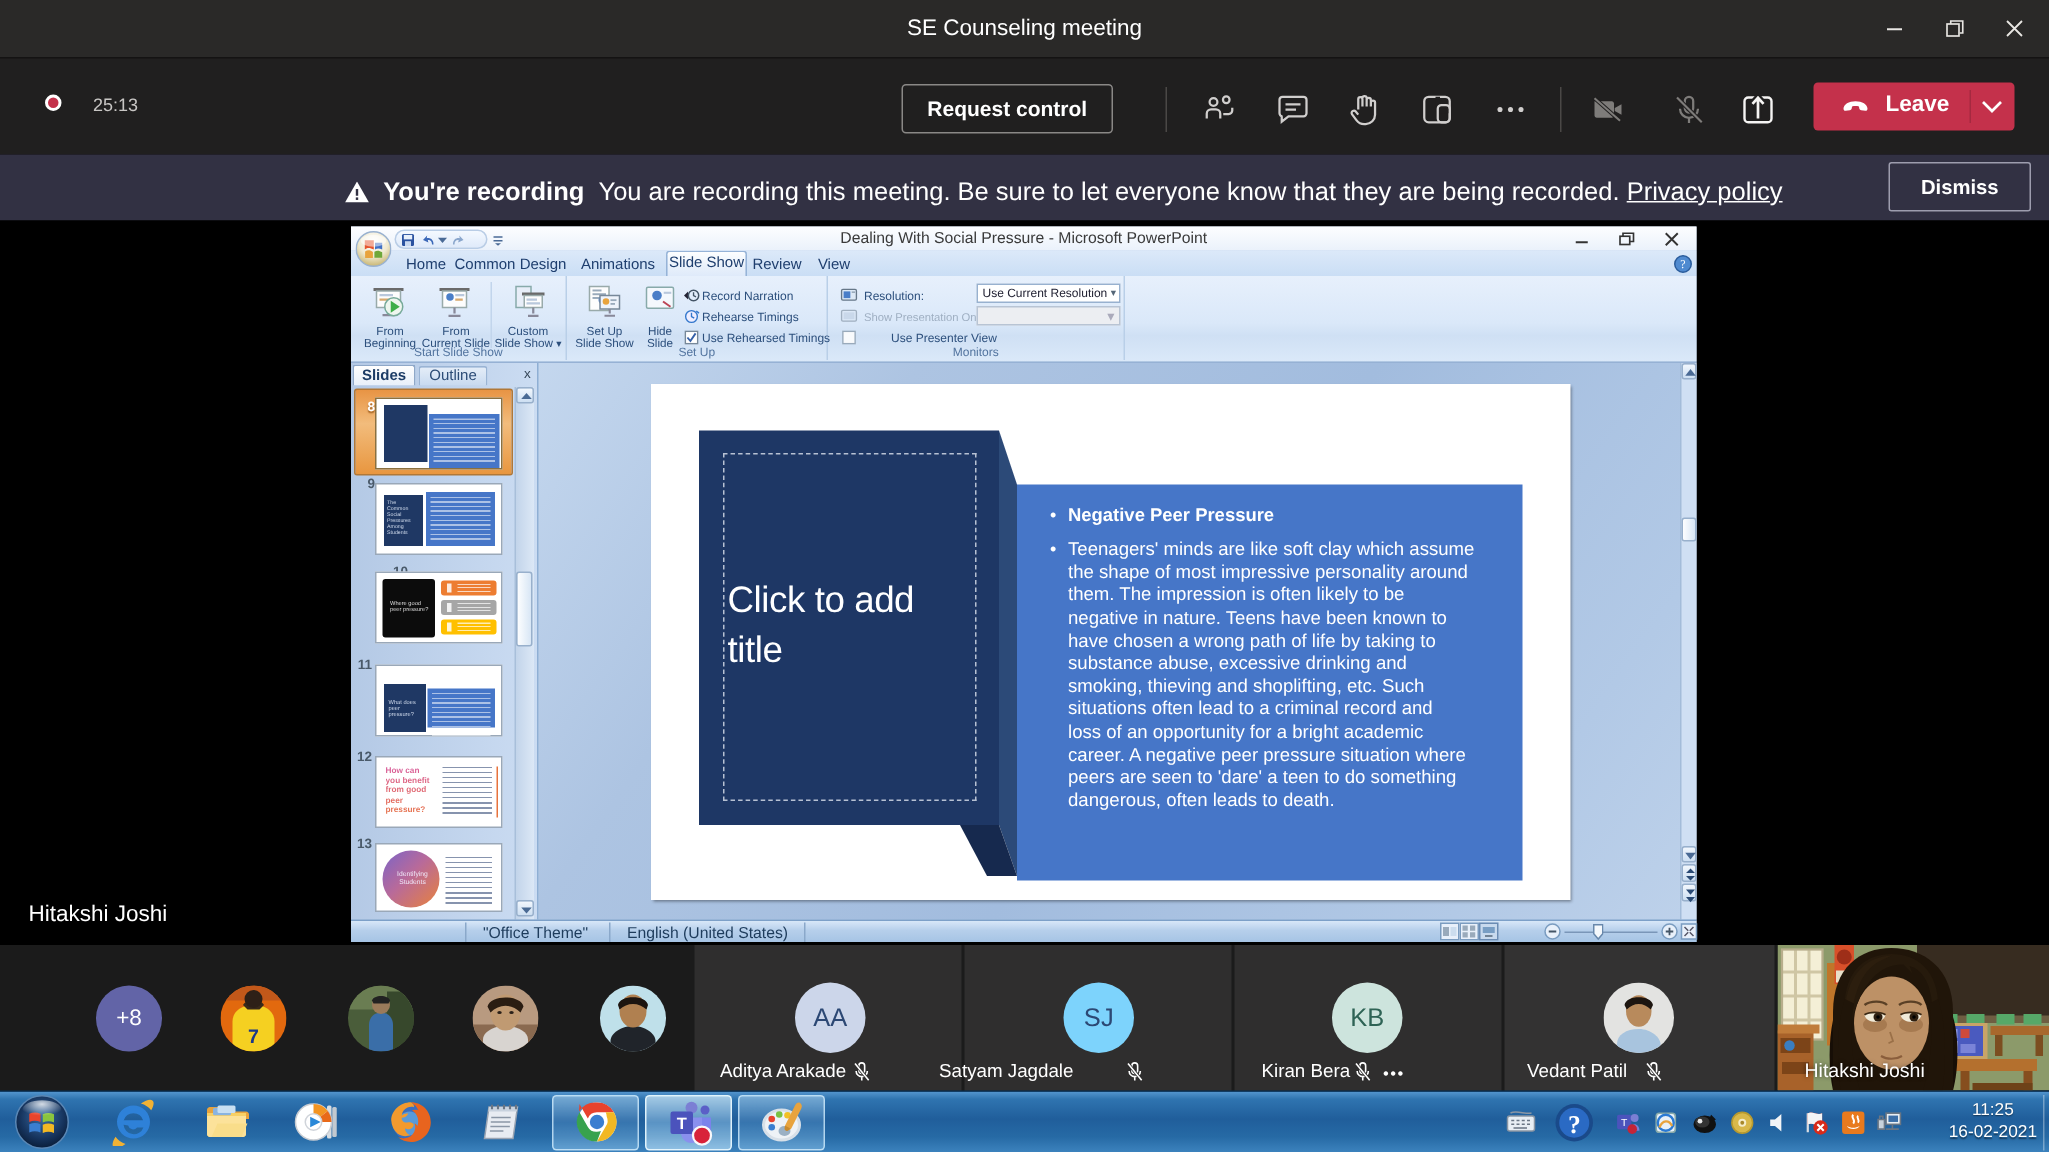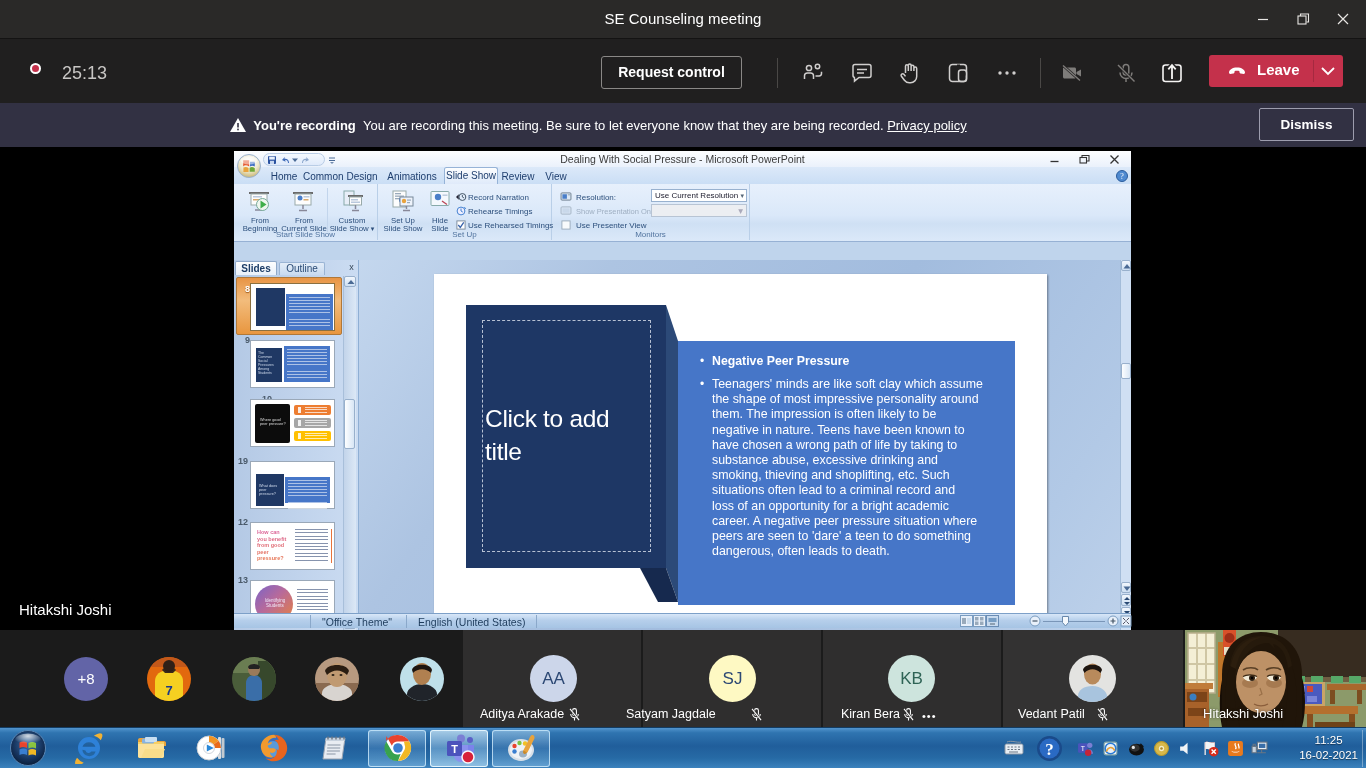--- a/index.html
+++ b/index.html
@@ -8,52 +8,52 @@
 .abs { position:absolute; }
 
 
 #titlebar { left:0; top:0; width:1366px; height:38px; background:#2a2928; }
 #titlebar .title { width:100%; text-align:center; top:10px; color:#fff; font-size:15px; }
 .winbtn { top:11px; width:16px; height:16px; color:#e8e6e3; }
 
 
 #toolbar { left:0; top:38px; width:1366px; height:65px; background:#201f1f; border-top:1px solid #141313; }
 #recdot { left:30px; top:24px; width:11px; height:11px; border-radius:50%; border:2.5px solid #fff; background:#c4314b; }
-#rectime { left:62px; top:24px; color:#c8c6c4; font-size:18px; }
+#rectime { left:62px; top:24px; color:#c8c6c4; font-size:12px; }
 #reqctl { left:601px; top:17px; width:141px; height:33px; border:1px solid #8a8886; border-radius:3px; color:#fff; font-weight:bold; font-size:14px; text-align:center; line-height:31px; }
 .tsep { top:19px; width:1px; height:30px; background:#4a4846; }
 .ticon { top:21px; width:26px; height:26px; }
 #leave { left:1209px; top:16px; width:134px; height:32px; background:#c4314b; border-radius:3px; }
 #leave .lsep { left:104px; top:5px; width:1px; height:22px; background:#a52940; position:absolute; }
 #leave .ltxt { left:48px; top:6px; color:#fff; font-weight:bold; font-size:15px; position:absolute; }
 
 
 #banner { left:0; top:103px; width:1366px; height:44px; background:#323143; }
-#banner .msg { left:230px; top:15px; color:#fff; font-size:13px; white-space:nowrap; }
+#banner .msg { left:230px; top:15px; color:#fff; font-size:17px; white-space:nowrap; }
 #dismiss { left:1259px; top:5px; width:95px; height:33px; border:1px solid #9d9dae; border-radius:2px; color:#fff; font-weight:bold; font-size:13.5px; text-align:center; line-height:31px; }
 
 
 #stage { left:0; top:147px; width:1366px; height:483px; background:#000; }
 #presenter { left:19px; top:454px; color:#fff; font-size:15px; }
 
 
 #ppt { left:234px; top:4px; width:897px; height:477px; background:#bfd4ec; font-family:"Liberation Sans",sans-serif; }
 #ppt-title { left:0; top:0; width:897px; height:16px; background:linear-gradient(180deg,#fdfeff,#eaf1fb); }
 #ppt-title .t { width:100%; text-align:center; top:2px; font-size:10.5px; color:#3a3a3a; }
 #ppt-tabs { left:0; top:16px; width:897px; height:17px; background:linear-gradient(180deg,#dce9f9,#cadef5); }
 .rtab { top:20px; height:13px; font-size:10px; color:#1e3e6e; text-align:center; }
 #tab-active { left:210px; top:16px; width:54px; white-space:nowrap; height:17px; background:linear-gradient(180deg,#fdfeff,#e9f1fb 60%,#dfeafa); border:1px solid #96b3d7; border-bottom:none; border-radius:2.5px 2.5px 0 0; color:#1e3e6e; font-size:10px; text-align:center; line-height:16px; }
 #ribbon { left:0; top:33px; width:897px; height:58px; background:linear-gradient(180deg,#e7f0fc 0%,#dae8f9 55%,#cfe0f4 70%,#dbe9f9 100%); border-bottom:1px solid #96b1d4; }
 .rgroup { top:0px; height:56px; border-right:1px solid #b9cfe8; }
 .rglabel { bottom:1px; width:100%; text-align:center; font-size:8px; color:#52749f; }
 .rlbl { font-size:7.8px; color:#2c4f7c; text-align:center; line-height:8.2px; }
 .rrow { font-size:8px; color:#2c4f7c; white-space:nowrap; }
 
 
-#ppt-content { left:0; top:109px; width:797px; height:371px; }
+#ppt-content { left:0; top:91px; width:797px; height:371px; }
 #slidepanel { left:0; top:0; width:125px; height:371px; background:linear-gradient(90deg,#b4c9e5,#cbdcf2); border-right:1px solid #8fafd4; }
 .thumbwrap { left:16px; width:85px; height:48px; background:#fff; border:1px solid #9aa8b8; }
 .thumbno { width:13px; text-align:right; font-size:9px; font-weight:bold; color:#4a5a6a; }
 .tlines { height:30px; background:repeating-linear-gradient(180deg, rgba(255,255,255,.55) 0 0.9px, transparent 0.9px 3.1px); }
 .tlines2 { height:34px; background:repeating-linear-gradient(180deg, rgba(70,90,130,.65) 0 0.9px, transparent 0.9px 3.4px); }
 .sbtn { border:1px solid #98b0cc; background:linear-gradient(180deg,#f2f7fd,#cddff2); border-radius:2px; }
 .sbtn svg { display:block; margin:auto; }
 .bodytxt { color:#fff; font-size:12.4px; line-height:15.2px; }
 .bodytxt div { white-space:nowrap; }
 #mainarea { left:125px; top:0; width:761px; height:371px; background:linear-gradient(125deg,#c4d7ee 0%,#adc4e2 25%,#a2bcde 55%,#b2c9e6 85%,#bdd1ea 100%); }
@@ -328,21 +328,21 @@
           <rect x="1" y="1" width="11" height="8" rx="1" fill="#dce8f5" stroke="#678"></rect>
           <rect x="2.5" y="2.5" width="8" height="5" fill="#b8c8dc"></rect>
         </svg>
       <div class="abs rrow" style="left:342px;top:23px;color:#9fafc2;font-size:7.5px;">Show Presentation On:</div>
       <div class="abs" style="left:417px;top:20px;width:96px;height:13px;background:#eceef2;border:1px solid #b8c4d4;">
           <span style="position:absolute;right:3px;top:0;color:#aab;font-size:9.5px;">▾</span>
         </div>
       <svg class="abs" style="left:327px;top:36px;width:10px;height:10px;" viewBox="0 0 11 11">
           <rect x="1" y="1" width="9" height="9" fill="#f8fafc" stroke="#9ab"></rect>
         </svg>
-      <div class="abs rrow" style="left:342px;top:37px;">Use Presenter View</div>
+      <div class="abs rrow" style="left:360px;top:37px;">Use Presenter View</div>
     </div>
     <div class="abs" id="ppt-content">
       <div class="abs" id="mainarea"></div>
       <div class="abs" id="slidepanel">
 
         <div class="abs" style="left:1px;top:1px;width:42px;height:14px;background:linear-gradient(180deg,#fdfeff,#dcbf8e 120%);background:linear-gradient(180deg,#fefefe,#e8f0fa);border:1px solid #8fa8c8;border-bottom:none;border-radius:2px 2px 0 0;font-size:10px;color:#1c3c66;text-align:center;line-height:13px;font-weight:bold;">Slides</div>
         <div class="abs" style="left:45px;top:2px;width:46px;height:13px;background:linear-gradient(180deg,#e4edf8,#c8daf0);border:1px solid #9ab4d4;border-bottom:none;border-radius:2px 2px 0 0;font-size:10px;color:#2c4c76;text-align:center;line-height:12px;">Outline</div>
         <div class="abs" style="left:113px;top:3px;width:9px;height:9px;font-size:9px;color:#345;text-align:center;line-height:9px;">x</div>
 
         <div class="abs" style="left:2px;top:17px;width:106px;height:58px;border:1.5px solid #b07838;border-radius:2px;background:linear-gradient(180deg,#e89444,#f2bc7c 40%,#e8963f);"></div>
@@ -369,21 +369,21 @@
           <div class="abs" style="left:47px;top:7px;width:3px;height:6px;background:rgba(255,255,255,.85);"></div>
           <div class="abs" style="left:54px;top:7px;width:22px;height:6px;background:repeating-linear-gradient(180deg,rgba(255,255,255,.7) 0 0.8px,transparent 0.8px 2.4px);"></div>
           <div class="abs" style="left:43px;top:18px;width:37px;height:10px;background:#a6a6a6;border-radius:2px;"></div>
           <div class="abs" style="left:47px;top:20px;width:3px;height:6px;background:rgba(255,255,255,.85);"></div>
           <div class="abs" style="left:54px;top:20px;width:22px;height:6px;background:repeating-linear-gradient(180deg,rgba(255,255,255,.7) 0 0.8px,transparent 0.8px 2.4px);"></div>
           <div class="abs" style="left:43px;top:31px;width:37px;height:10px;background:#ffc000;border-radius:2px;"></div>
           <div class="abs" style="left:47px;top:33px;width:3px;height:6px;background:rgba(255,255,255,.85);"></div>
           <div class="abs" style="left:54px;top:33px;width:22px;height:6px;background:repeating-linear-gradient(180deg,rgba(255,255,255,.7) 0 0.8px,transparent 0.8px 2.4px);"></div>
         </div>
 
-        <div class="abs thumbno" style="left:1px;top:196px;">19</div>
+        <div class="abs thumbno" style="left:1px;top:196px;">11</div>
         <div class="abs thumbwrap" style="left:16px;top:201px;">
           <div class="abs" style="left:5px;top:12px;width:28px;height:32px;background:#1f3864;"></div>
           <div class="abs" style="left:8px;top:22px;width:22px;font-size:3.8px;color:#cdd8ea;">What does peer pressure?</div>
           <div class="abs" style="left:34px;top:15px;width:45px;height:26px;background:#4676c8;"></div>
           <div class="abs tlines" style="left:37px;top:18px;width:39px;"></div>
         </div>
 
         <div class="abs thumbno" style="left:1px;top:257px;">12</div>
         <div class="abs thumbwrap" style="left:16px;top:262px;">
           <div class="abs" style="left:6px;top:6px;width:30px;height:36px;font-size:5.5px;line-height:6.5px;font-weight:bold;background:linear-gradient(180deg,#d85c9c,#e8733c);-webkit-background-clip:text;background-clip:text;color:transparent;">How can you benefit from good peer pressure?</div>
@@ -578,21 +578,21 @@
       <ellipse cx="22" cy="17" rx="9" ry="11" fill="#b08050"></ellipse>
       <path d="M12 13c1-7 19-7 20 0l-1 3c-5-5-13-5-18 0z" fill="#1d1510"></path>
     </g>
   </svg>
 
   <div class="abs tile" style="left:463px;width:178px;"></div>
   <div class="abs tile" style="left:643px;width:178px;"></div>
   <div class="abs tile" style="left:823px;width:178px;"></div>
   <div class="abs tile" style="left:1003px;width:180px;background:#333232;"></div>
   <div class="abs pcirc" style="left:530px;top:25px;width:47px;height:47px;background:#ccd6ea;color:#2c4874;font-size:17px;line-height:47px;">AA</div>
-  <div class="abs pcirc" style="left:709px;top:25px;width:47px;height:47px;background:#fef9c3;color:#2c4874;font-size:17px;line-height:47px;">SJ</div>
+  <div class="abs pcirc" style="left:709px;top:25px;width:47px;height:47px;background:#7dd3fc;color:#2c4874;font-size:17px;line-height:47px;">SJ</div>
   <div class="abs pcirc" style="left:888px;top:25px;width:47px;height:47px;background:#cde4dd;color:#2e6355;font-size:17px;line-height:47px;">KB</div>
 
   <svg class="abs" style="left:1069px;top:25px;width:47px;height:47px;" viewBox="0 0 47 47">
     <defs>
         <clipPath id="av6c">
           <circle cx="23.5" cy="23.5" r="23.5"></circle>
         </clipPath>
       </defs>
     <g clip-path="url(#av6c)">
       <rect width="47" height="47" fill="#e3e3e1"></rect>

